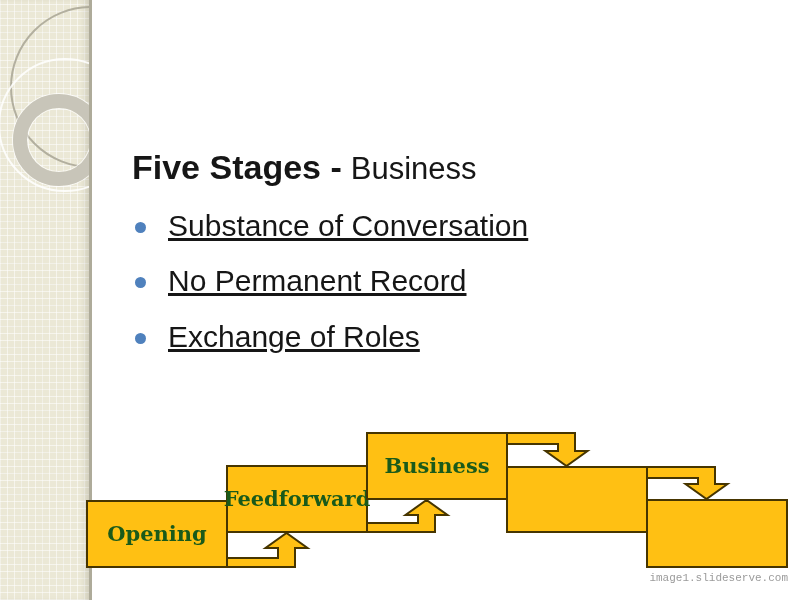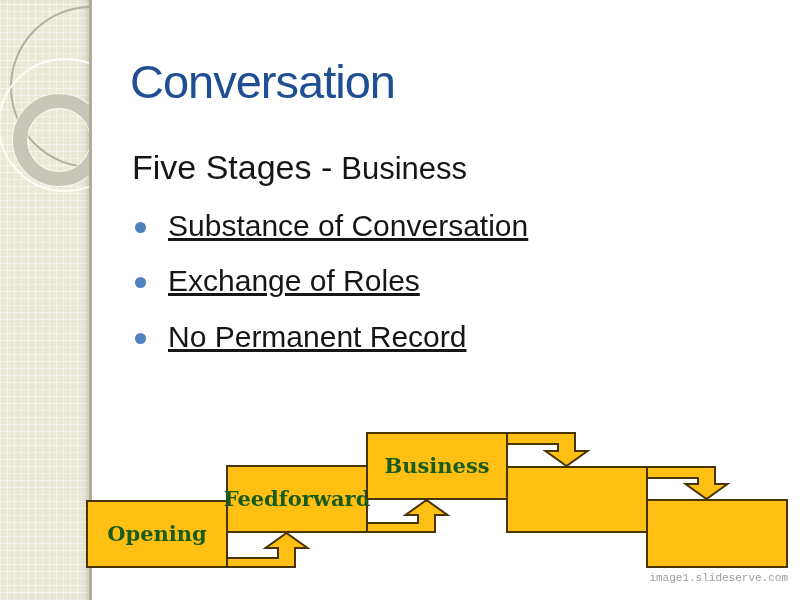--- a/index.html
+++ b/index.html
@@ -28,21 +28,21 @@
   }
   
   .slide-title{
     position:absolute;left:130px;top:54px;margin:0;
     font-size:47px;font-weight:400;letter-spacing:-1px;
     color:var(--c-title,#1F4E94);
   }
   .subtitle{
     position:absolute;left:132px;top:148px;color:var(--c-text,#161616);
   }
-  .subtitle-bold{font-size:34px;font-weight:400;margin-right:9px;}
+  .subtitle-bold{font-size:34px;font-weight:700;margin-right:9px;}
   .subtitle-regular{font-size:31px;font-weight:400;}
   .bullet-list{
     position:absolute;left:135px;top:208px;margin:0;padding:0;list-style:none;
   }
   .bullet-item{
     display:flex;align-items:center;height:35px;margin:0 0 20.5px 0;
     font-size:30px;color:var(--c-text,#161616);white-space:nowrap;text-decoration:underline;
   }
   .bullet-dot{
     flex:0 0 auto;width:11px;height:11px;border-radius:50%;
@@ -65,38 +65,37 @@
 <body>
 
 <div class="slide">
 
   <div class="sidebar">
     <div class="circle circle-large"></div>
     <div class="circle circle-mid"></div>
     <div class="circle circle-ring"></div>
   </div>
 
-  <h1 class="slide-title">Conversation</h1>
 
   <div class="subtitle">
     <span class="subtitle-bold">Five Stages -</span><span class="subtitle-regular">Business</span>
   </div>
 
   <ul class="bullet-list">
       <li class="bullet-item">
         <span class="bullet-dot"></span>
         <span>Substance of Conversation</span>
       </li>
       <li class="bullet-item">
         <span class="bullet-dot"></span>
-        <span>Exchange of Roles</span>
+        <span>No Permanent Record</span>
       </li>
       <li class="bullet-item">
         <span class="bullet-dot"></span>
-        <span>No Permanent Record</span>
+        <span>Exchange of Roles</span>
       </li>
     </ul>
 
   <svg class="diagram-svg" viewBox="0 0 800 600">
       <path d="M202 558 L278 558 L278 548 L265.5 548 L286.5 533 L307.5 548 L295 548 L295 567 L202 567 Z" fill="#FFC013" stroke="#463500" stroke-width="2"></path>
       <path d="M342 523 L418 523 L418 515 L405.5 515 L426.5 500 L447.5 515 L435 515 L435 532 L342 532 Z" fill="#FFC013" stroke="#463500" stroke-width="2"></path>
       <path d="M482 433 L575 433 L575 451 L587.5 451 L566.5 466 L545.5 451 L558 451 L558 444 L482 444 Z" fill="#FFC013" stroke="#463500" stroke-width="2"></path>
       <path d="M622 467 L715 467 L715 484 L727.5 484 L706.5 499 L685.5 484 L698 484 L698 478 L622 478 Z" fill="#FFC013" stroke="#463500" stroke-width="2"></path>
       <rect x="87" y="501" width="140" height="66" fill="#FFC013" stroke="#463500" stroke-width="2"></rect>
       <text x="157" y="541" text-anchor="middle" fill="#1A5A1A" class="stage-label">Opening</text>

